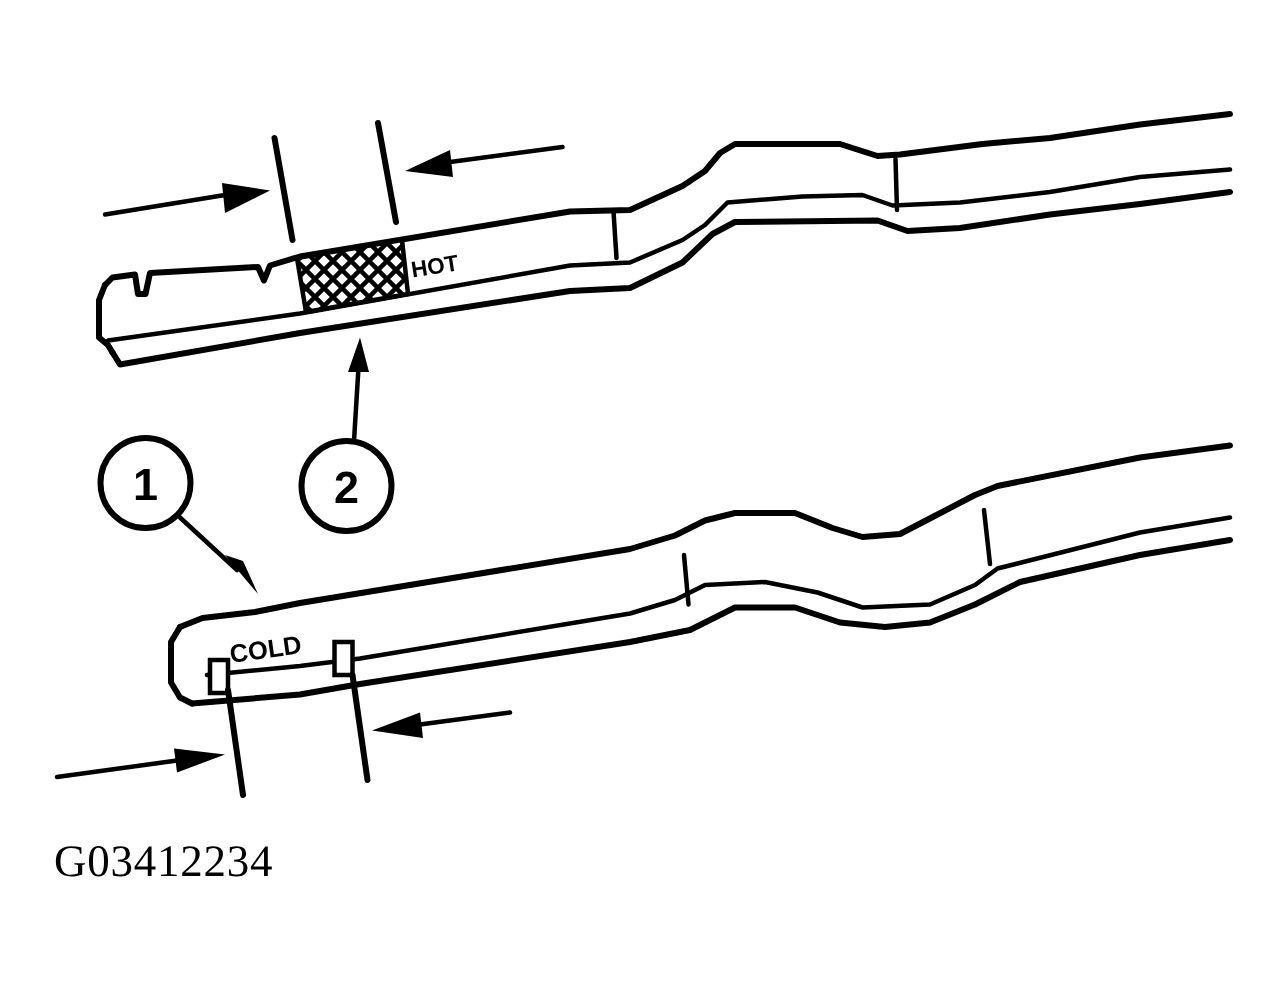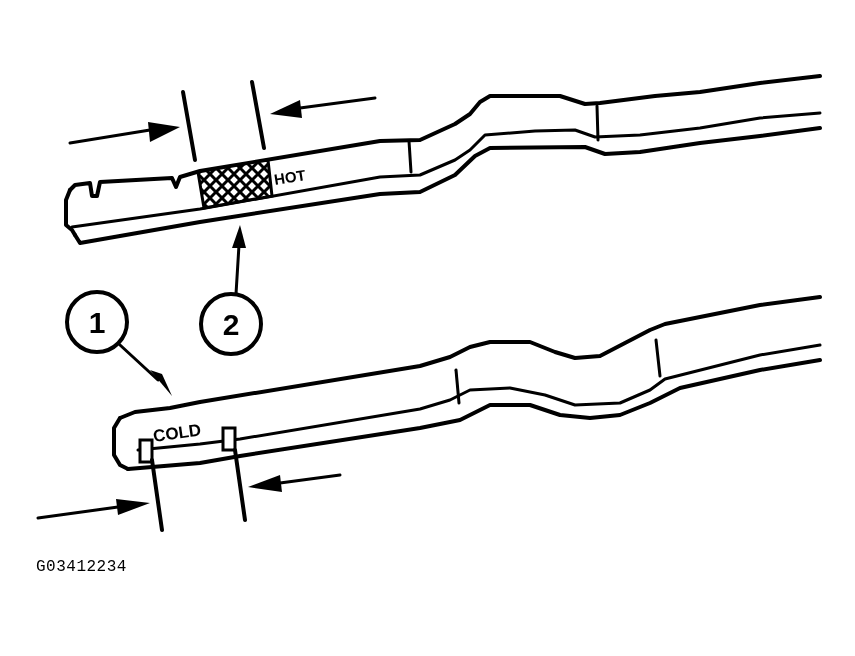--- a/index.html
+++ b/index.html
@@ -3,21 +3,21 @@
   <meta charset="utf-8">
   <style>
     html, body { margin: 0; padding: 0; background: #ffffff; }
     body { width: 855px; height: 656px; position: relative; overflow: hidden; }
     #diagram { position: absolute; left: 0; top: 0; }
     .stroke { stroke: #000; fill: none; stroke-linecap: round; stroke-linejoin: round; }
     .label-text { font-family: "Liberation Sans", sans-serif; font-weight: bold; fill: #000; }
     .callout-num { font-family: "Liberation Sans", sans-serif; font-weight: bold; font-size: 30px; fill: #000; }
     .figure-id {
       position: absolute; left: 36px; top: 558px;
-      font-family: Liberation Mono, monospace; font-size: 16px; color: #000;
+      font-family: Liberation Serif, serif; font-size: 30px; color: #000;
       letter-spacing: 0.5px;
     }
   </style>
 </head>
 <body>
 
 <svg id="diagram" width="855" height="656" viewBox="0 0 855 656" xmlns="http://www.w3.org/2000/svg">
   <defs>
     <pattern id="xhatch" patternUnits="userSpaceOnUse" width="12" height="12">
       <rect width="12" height="12" fill="#fff"></rect>

